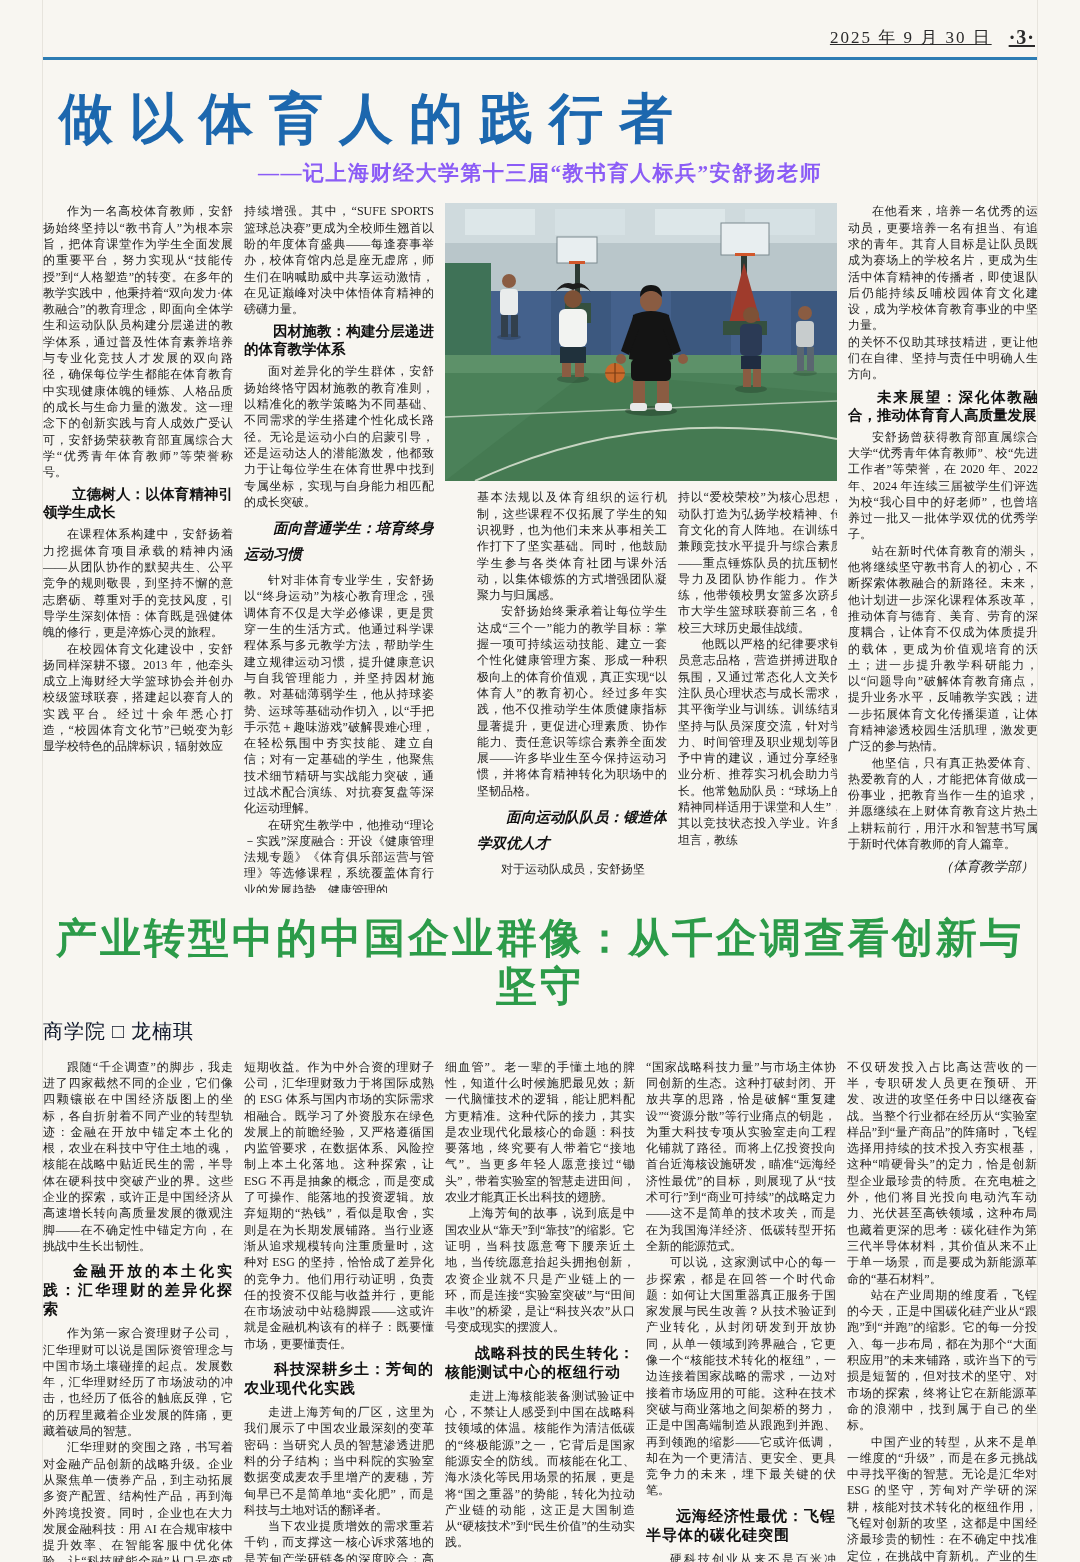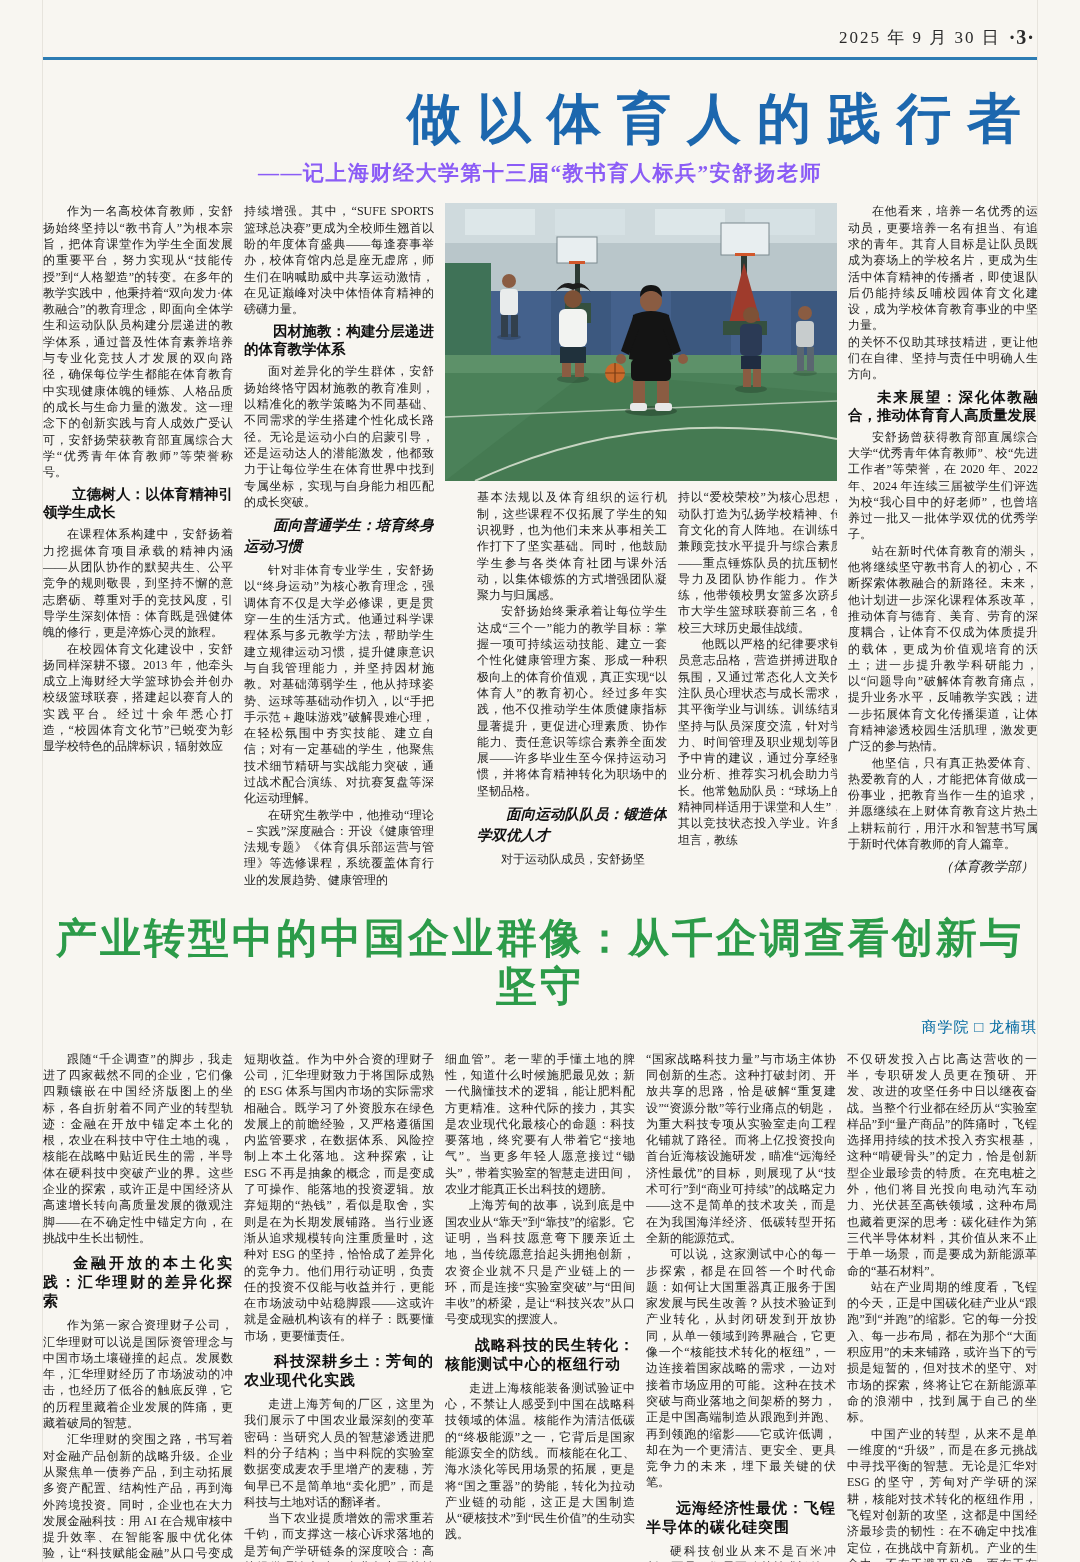--- a/index.html
+++ b/index.html
@@ -11,60 +11,61 @@
     overflow:hidden;
   }
   .page{
     width:994px;margin:0 auto;padding-top:26px;
     border-left:1px solid #e7e4dd;border-right:1px solid #e7e4dd;
     box-sizing:content-box;
   }
   
   .hdr-date{
     text-align:right;font-size:17px;letter-spacing:2px;color:#2a2a2a;
-    display:flex;justify-content:flex-end;align-items:center;gap:8px;
+    display:flex;justify-content:flex-end;align-items:center;gap:17px;
     padding-right:2px;
+    text-decoration:underline;
   }
   .hdr-date b{font-size:20px;letter-spacing:1px;}
   .hdr-rule{height:3px;background:#2d7cb3;margin-top:8px;}
   
   .a1-title{
-    margin:30px 0 10px 0;text-align:right;
+    margin:30px 0 10px 0;text-align:left;
     font-size:54px;font-weight:bold;color:#1c67ae;
     letter-spacing:16px;text-indent:16px;line-height:1.1;
   }
   .a1-sub{
     margin:0 0 16px 0;text-align:center;
     font-size:21px;font-weight:bold;letter-spacing:1.5px;color:#8b5cf6;
   }
   .a1-body{display:flex;gap:11px;height:690px;overflow:hidden;}
   .col{width:190px;flex:0 0 190px;overflow:hidden;}
   .mid{width:392px;flex:0 0 392px;}
   .photo{width:392px;height:278px;overflow:hidden;background:#9fb3ba;}
   .midcols{display:flex;gap:11px;margin-top:8px;height:398px;overflow:hidden;margin-left:32px;}
   .midcols .col{width:190px;flex:0 0 190px;}
   
   .a2-title{
     margin:22px 0 8px 0;text-align:center;
     font-size:41px;font-weight:bold;color:#2c9b49;
     letter-spacing:3px;line-height:1.15;
   }
-  .a2-byline{margin:0 0 14px 0;text-align:right;font-size:15px;color:#0369a1;letter-spacing:1px;}
+  .a2-byline{margin:0 0 14px 0;text-align:left;font-size:20px;color:#0f172a;letter-spacing:1px;}
   .a2-body{display:flex;gap:11px;height:566px;overflow:hidden;}
   
   .para{margin:0;font-size:12px;line-height:16.3px;text-align:justify;text-indent:2em;}
   .cont{text-indent:0;}
   .subhead-bold{
     margin:5px 0;font-family:"Liberation Sans", sans-serif;
     font-size:14.5px;line-height:18px;font-weight:bold;color:#111;
     text-indent:2em;text-align:justify;
   }
   .a2-body .subhead-bold{font-size:15px;line-height:19px;letter-spacing:1px;margin:7px 0;}
   .subhead-kai{
-    margin:5px 0;font-size:14.5px;line-height:21px;font-weight:bold;
+    margin:5px 0;font-size:14.5px;line-height:26px;font-weight:bold;
     font-style:italic;text-indent:2em;text-align:justify;color:#111;
   }
   .signature{margin:6px 0 0 0;font-size:13.5px;line-height:17px;text-align:right;font-style:italic;padding-right:4px;}
 </style>
 </head>
 <body>
 
 <div class="page">
 
   <header>

